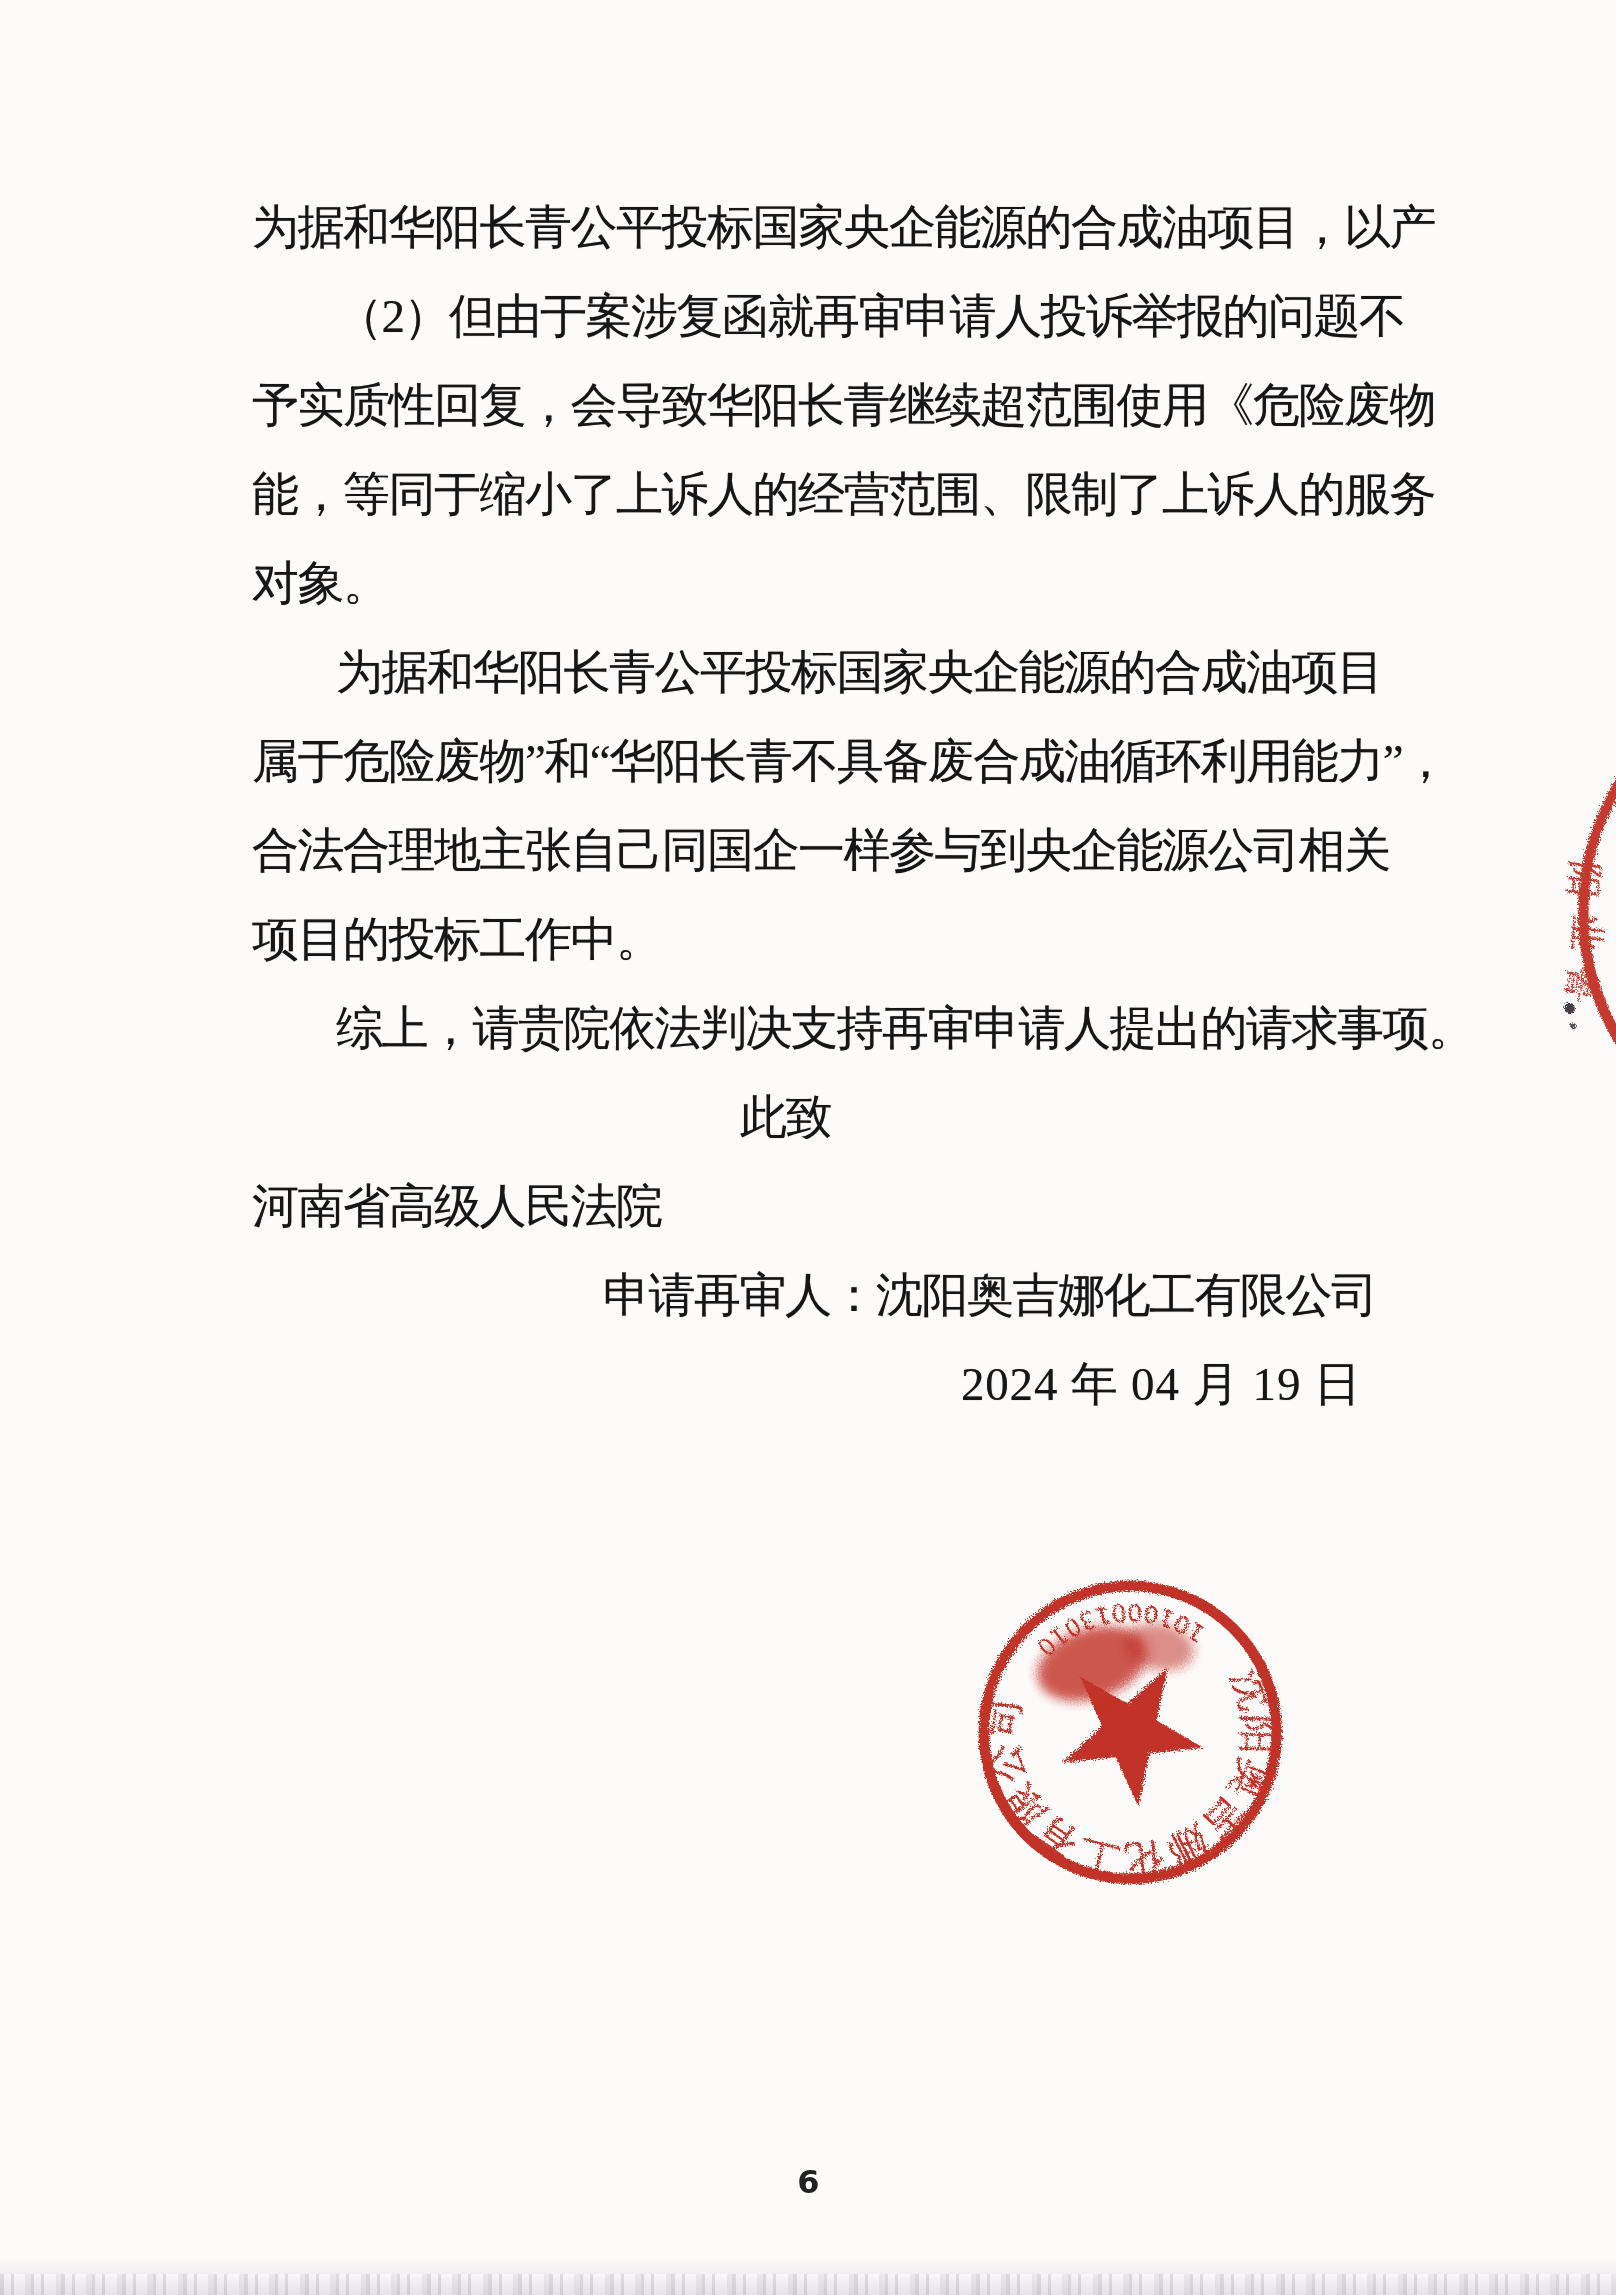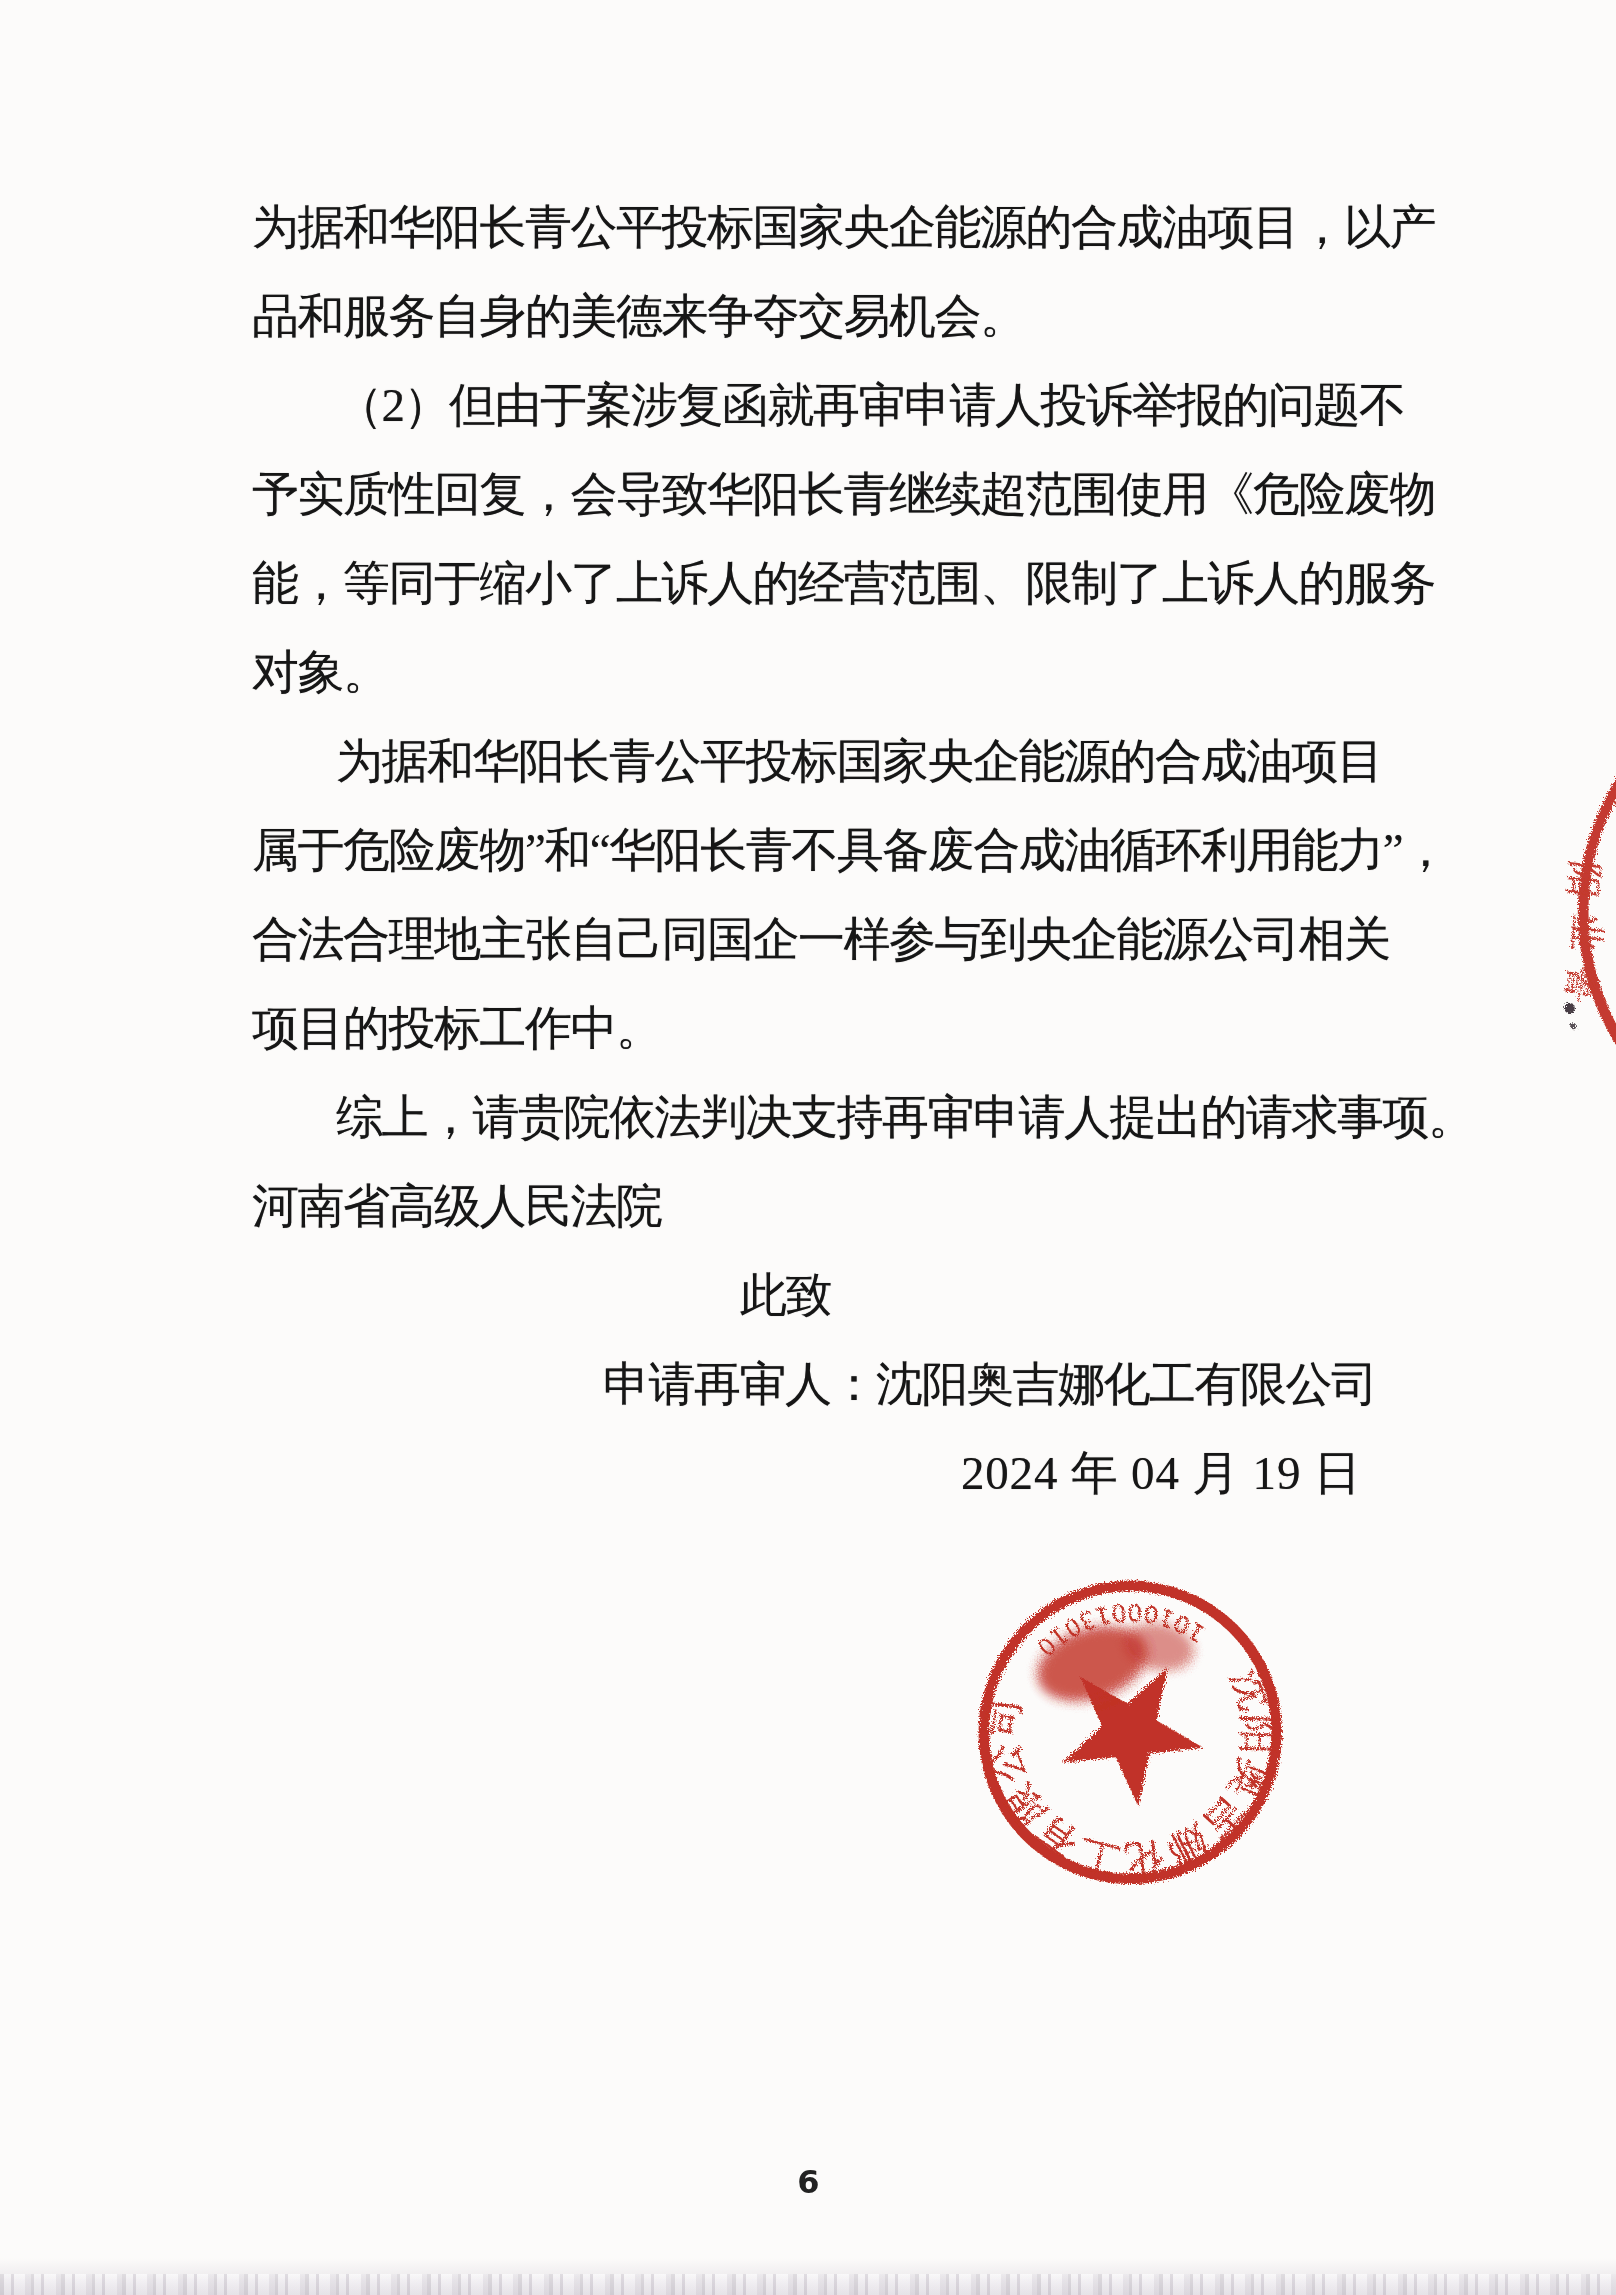--- a/index.html
+++ b/index.html
@@ -67,32 +67,31 @@
     background:linear-gradient(0deg,rgba(210,205,214,.35),rgba(252,251,250,0));
   }
 </style>
 </head>
 <body>
 
 <div class="page">
 
   <div class="doc">
     <div class="line">为据和华阳长青公平投标国家央企能源的合成油项目，以产</div>
-    <div class="line">品和服务自身的美德来争夺交易机会。</div>
     <div class="line indent">（2）但由于案涉复函就再审申请人投诉举报的问题不</div>
     <div class="line">予实质性回复，会导致华阳长青继续超范围使用《危险废物</div>
     <div class="line">能，等同于缩小了上诉人的经营范围、限制了上诉人的服务</div>
     <div class="line">对象。</div>
     <div class="line indent">为据和华阳长青公平投标国家央企能源的合成油项目</div>
     <div class="line">属于危险废物”和“华阳长青不具备废合成油循环利用能力”，</div>
     <div class="line">合法合理地主张自己同国企一样参与到央企能源公司相关</div>
     <div class="line">项目的投标工作中。</div>
     <div class="line indent">综上，请贵院依法判决支持再审申请人提出的请求事项。</div>
+    <div class="line l-shici">此致</div>
     <div class="line">河南省高级人民法院</div>
-    <div class="line l-shici">此致</div>
     <div class="line l-applicant">申请再审人：沈阳奥吉娜化工有限公司</div>
     <div class="line l-date">2024 年 04 月 19 日</div>
   </div>
 
   <svg class="seal-layer" width="1617" height="2295" viewBox="0 0 2120 3010">
     <defs>
       <filter id="rough" x="-20%" y="-20%" width="140%" height="140%">
         <feTurbulence type="fractalNoise" baseFrequency="0.55" numOctaves="2" seed="7" result="n"></feTurbulence>
         <feDisplacementMap in="SourceGraphic" in2="n" scale="9"></feDisplacementMap>
       </filter>

